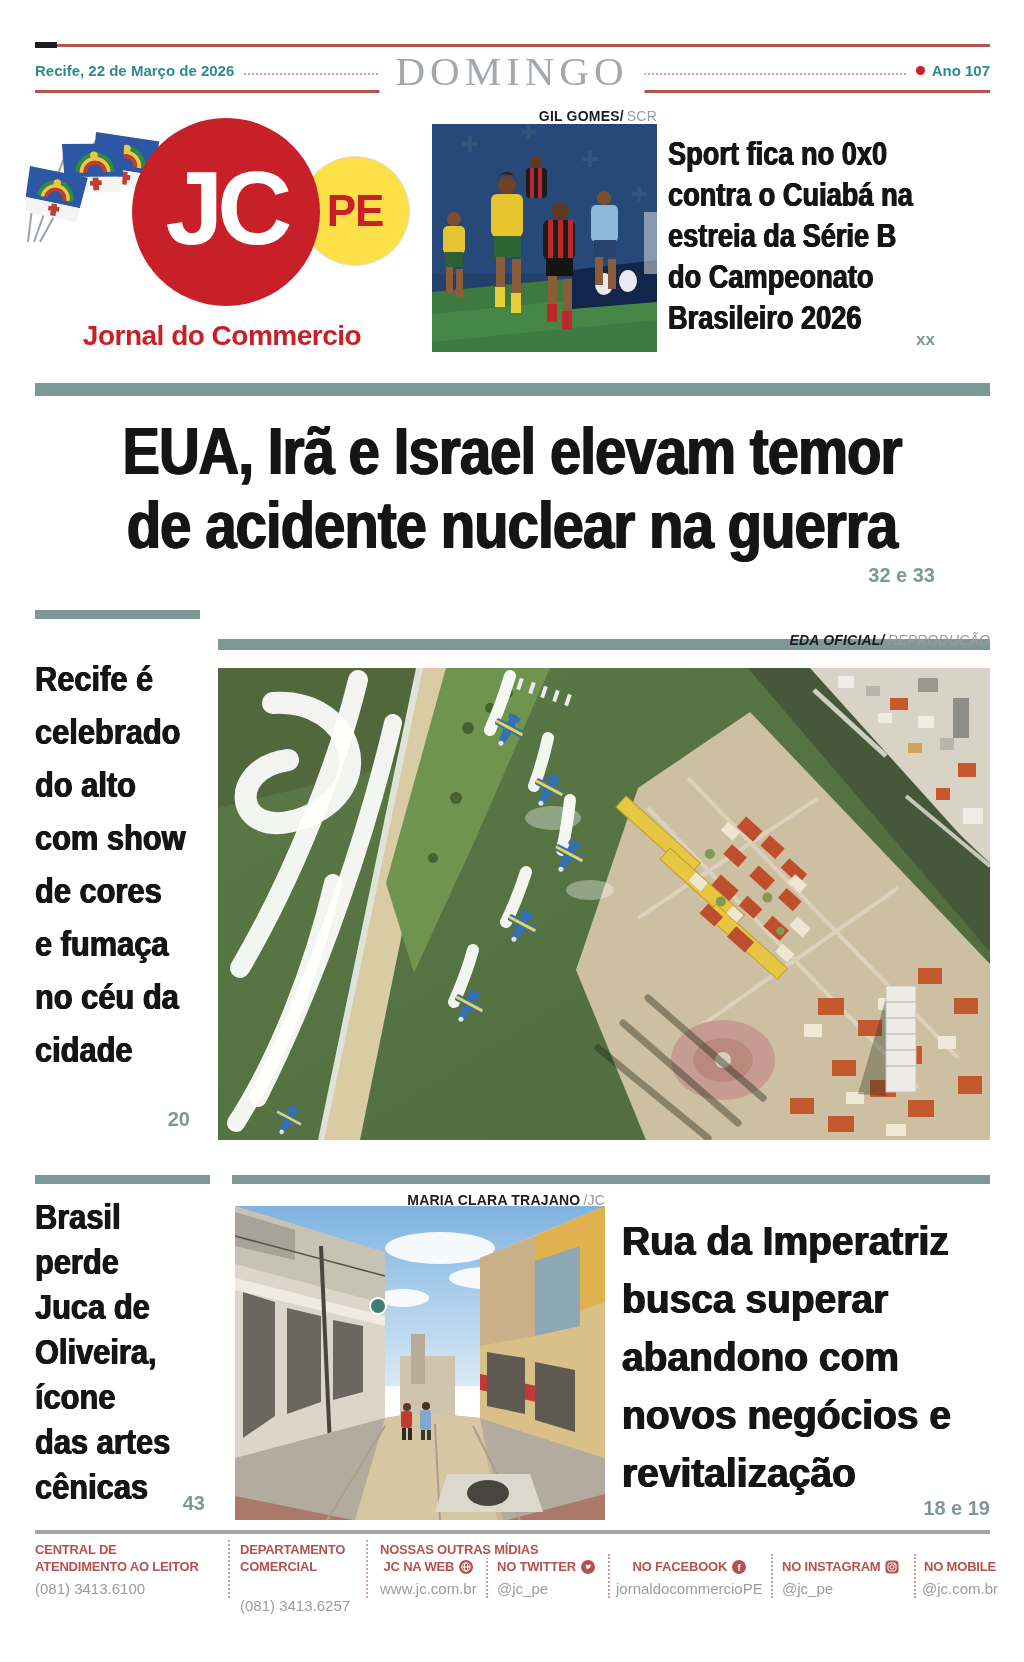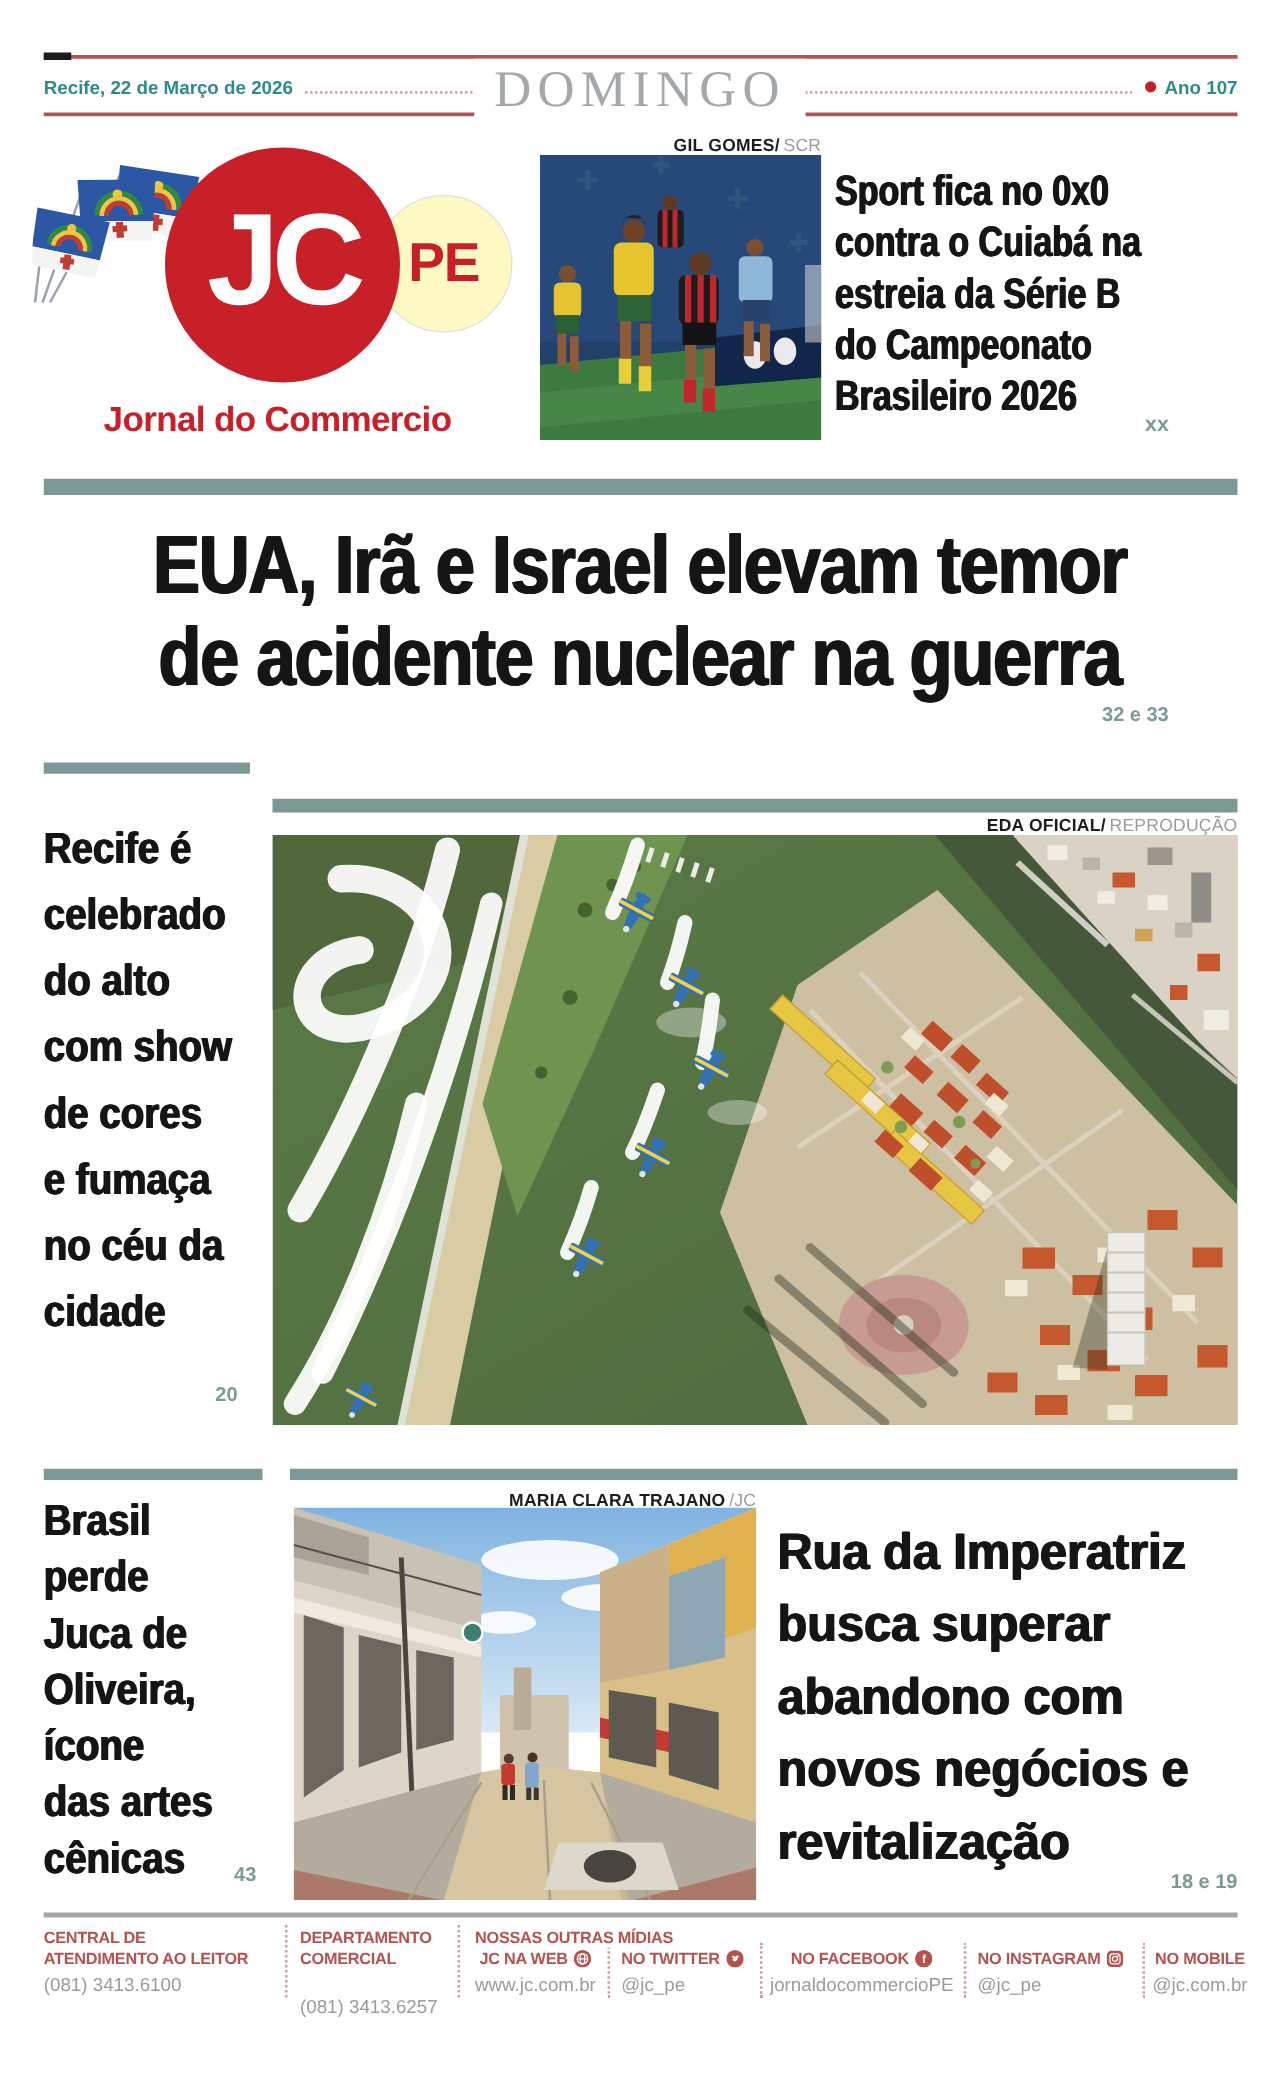--- a/index.html
+++ b/index.html
@@ -10,42 +10,42 @@
   .redrule{background:var(--rule-red,#b25551);}
   .mtext{font-size:15px;font-weight:bold;color:var(--accent-teal,#2d8c8a);background:#fff;z-index:3;}
   #m-day{font-size:41px;font-weight:400;color:#a2a8ab;letter-spacing:5px;background:#fff;
          padding:0 16px;z-index:3;}
   .reddot{display:inline-block;width:9px;height:9px;border-radius:50%;
           background:var(--brand-red,#c82028);margin-right:7px;vertical-align:1px;}
   
   #jc-circle{left:132px;top:118px;width:188px;height:188px;border-radius:50%;
     background:var(--brand-red,#c82028);display:flex;align-items:center;justify-content:center;z-index:2;}
   #jc-circle span{color:#fff;font-size:104px;font-weight:bold;letter-spacing:-6px;padding-bottom:8px;}
-  #pe-circle{left:300px;top:156px;width:108px;height:108px;border-radius:50%;background:#fef9c3;
+  #pe-circle{left:300px;top:156px;width:108px;height:108px;border-radius:50%;background:#fde047;
     border:1px solid #dedede;display:flex;align-items:center;justify-content:center;z-index:1;}
   #pe-circle span{color:var(--brand-red,#c82028);font-size:44px;font-weight:bold;letter-spacing:-1px;}
   #logo-name{left:62px;top:320px;width:320px;text-align:center;font-size:28px;font-weight:bold;
     color:var(--brand-red,#c82028);letter-spacing:-0.5px;}
   
   .hl{color:var(--headline-black,#151515);font-weight:bold;white-space:pre-line;
       text-shadow:.7px 0 currentColor,-.7px 0 currentColor;}
   #lead-hl{left:-68px;top:414px;width:1160px;font-size:66px;line-height:74px;text-align:center;
       letter-spacing:-1px;transform:scaleX(.85);transform-origin:50% 0;
       text-shadow:1px 0 currentColor,-1px 0 currentColor;}
   #sport-hl{left:668px;top:133px;width:430px;font-size:34px;line-height:41px;
       transform:scaleX(.8);transform-origin:0 0;}
   #aerial-hl{left:35px;top:652px;width:220px;font-size:35px;line-height:53px;
       transform:scaleX(.88);transform-origin:0 0;}
   #obit-hl{left:35px;top:1194px;width:220px;font-size:35px;line-height:45px;
       transform:scaleX(.88);transform-origin:0 0;}
   #street-hl{left:622px;top:1212px;width:400px;font-size:41px;line-height:58px;
       transform:scaleX(.95);transform-origin:0 0;}
   
   .tealbar{background:var(--band-teal,#7d9996);}
-  .pref{color:var(--band-teal,#7d9996);font-weight:bold;font-size:16px;text-align:right;}
+  .pref{color:var(--band-teal,#7d9996);font-weight:bold;font-size:20px;text-align:right;}
   .credit{font-size:14px;font-weight:bold;text-align:right;letter-spacing:.2px;}
   .credit .cn{color:#1c1c1c;}
   .credit .ca{color:#9a9a9a;font-weight:normal;margin-left:3px;}
   
   #footer-rule{left:35px;top:1530px;width:955px;height:4px;background:#a6a6a6;}
   .flabel{color:var(--footer-label-red,#b5524e);font-size:13px;font-weight:bold;
           white-space:pre-line;line-height:17px;letter-spacing:-.2px;}
   .fvalue{color:var(--footer-value-gray,#9b9b9b);font-size:15px;margin-top:5px;}
   .fsep{border-left:2px dotted #cf9d9a;}
   .lrow{display:flex;align-items:center;gap:5px;justify-content:center;}
@@ -171,21 +171,21 @@
 celebrado
 do alto
 com show
 de cores
 e fumaça
 no céu da
 cidade</div>
   <div class="abs pref" style="left:90px;top:1108px;width:100px;">20</div>
 
   <div class="abs tealbar" style="left:218px;top:639px;width:772px;height:11px;"></div>
-  <div class="abs credit" style="left:218px;top:652px;width:772px;">
+  <div class="abs credit" style="left:218px;top:632px;width:772px;font-style:italic;">
     <span class="cn">EDA OFICIAL/</span><span class="ca">REPRODUÇÃO</span>
   </div>
   <div class="abs" style="left:218px;top:668px;">
     <svg width="772" height="472" viewBox="0 0 772 472">
       <defs>
         <linearGradient id="wat" x1="0" y1="0" x2="1" y2="1">
           <stop offset="0" stop-color="#5b7a46"></stop>
             <stop offset="1" stop-color="#4f6a3e"></stop>
         </linearGradient>
         <g id="plane">

